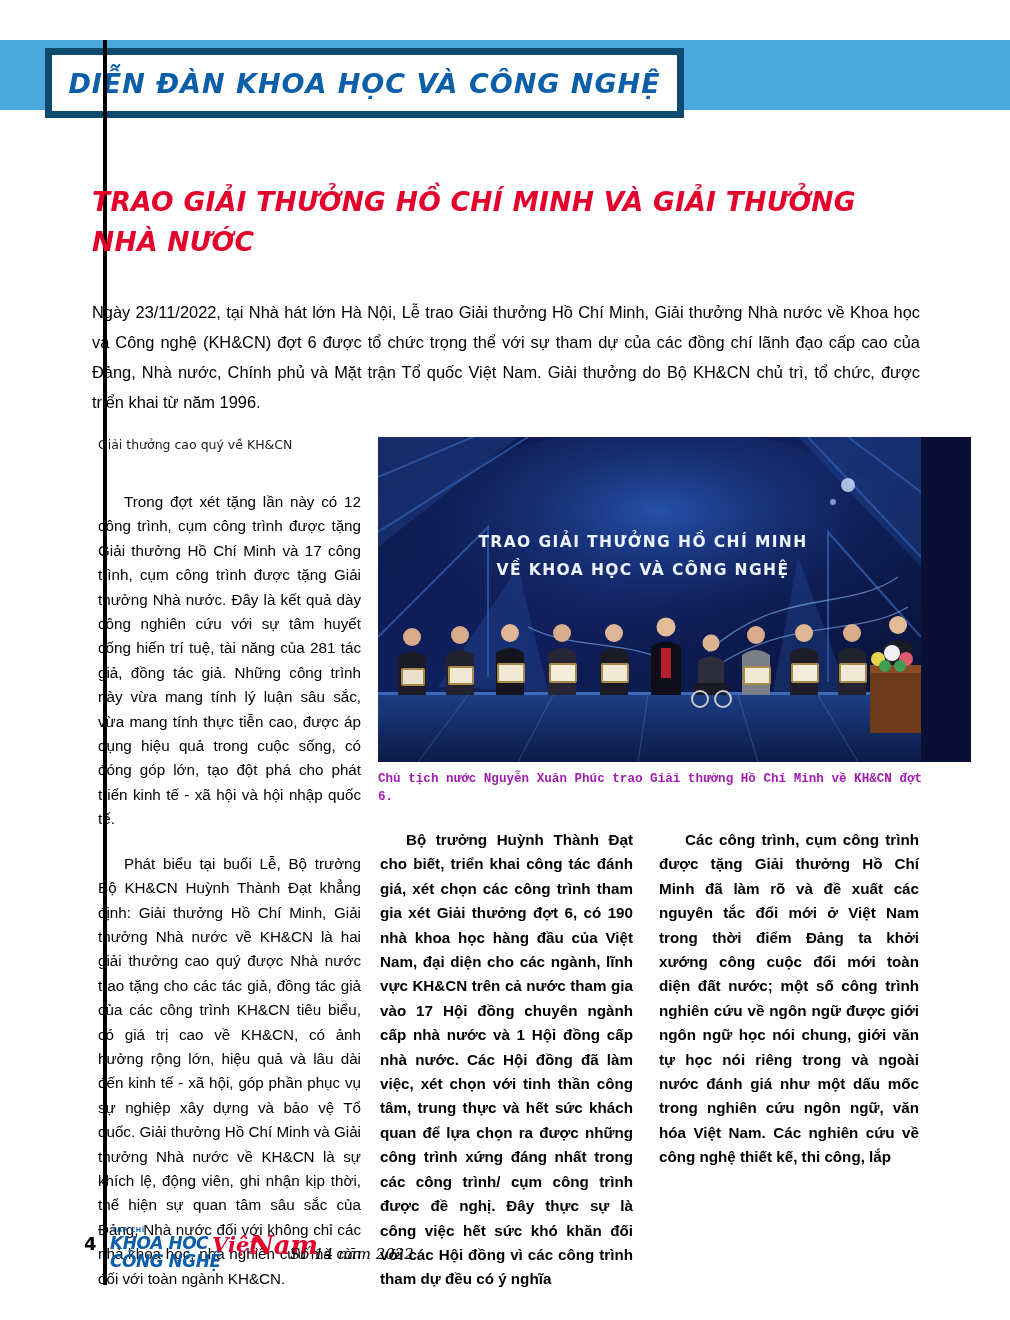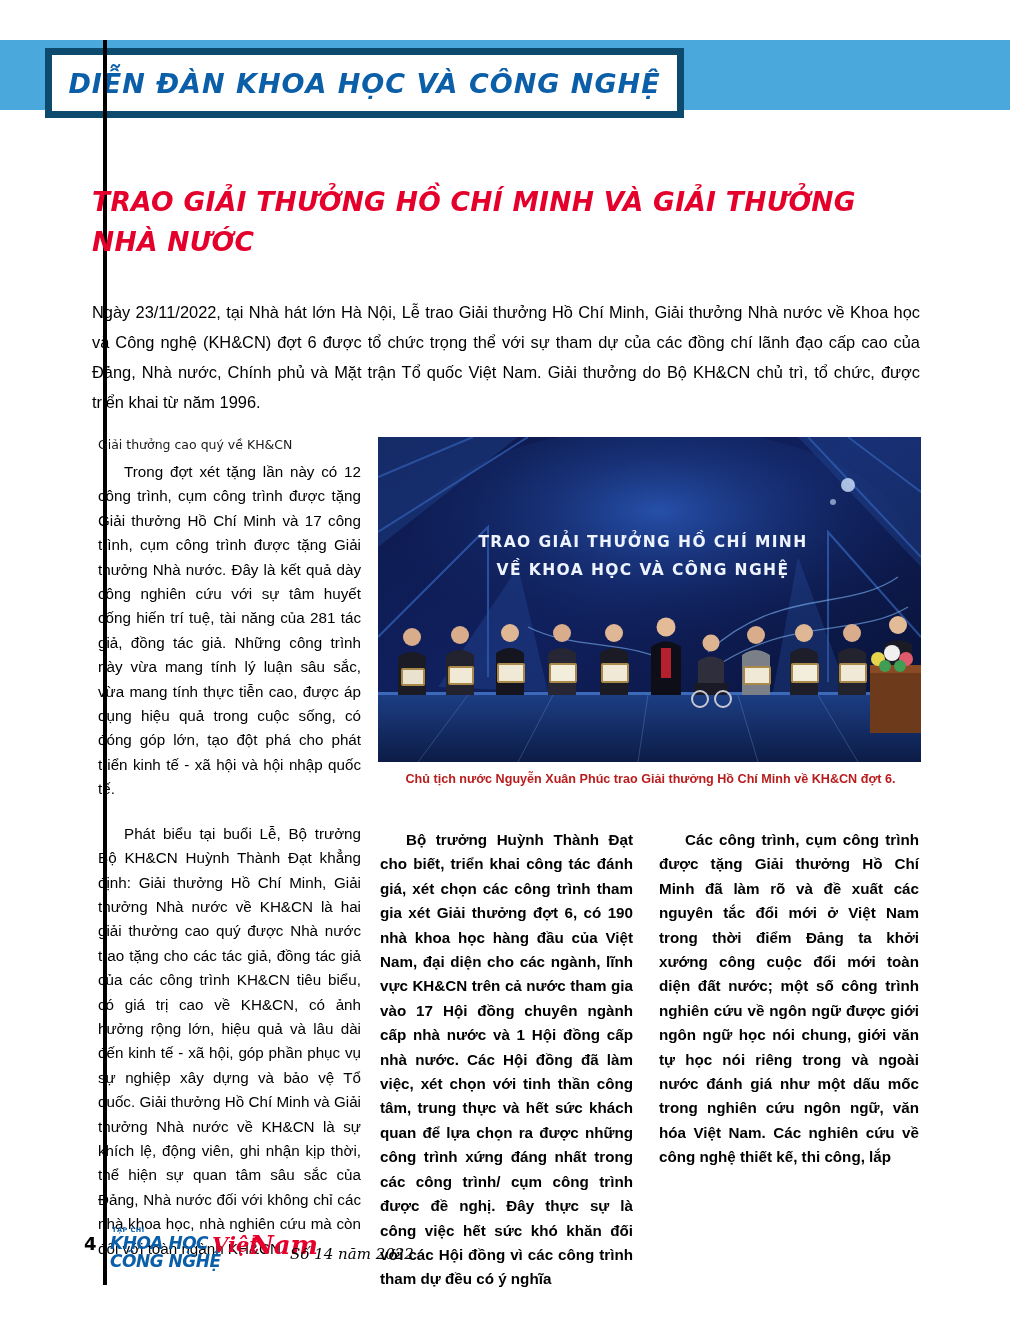--- a/index.html
+++ b/index.html
@@ -103,51 +103,50 @@
     top: 437px;
     width: 260px;
     font-family: "DejaVu Sans", sans-serif;
     font-weight: normal;
     font-size: 12.5px;
     color: #1a1a1a;
   }
   .col1 {
     position: absolute;
     left: 98px;
-    top: 460px;
+    top: 490px;
     width: 263px;
     font-size: 15.2px;
     line-height: 24.4px;
     text-align: justify;
   }
   .col1 p { margin: 0 0 0 0; text-indent: 26px; }
   .col1 p + p { margin-top: 20px; }
 
   
   .photo {
     position: absolute;
     left: 378px;
     top: 437px;
-    width: 543px;
+    width: 593px;
     height: 325px;
     overflow: hidden;
     background: #0a1033;
   }
   .photo svg { display: block; }
   .caption {
     position: absolute;
     left: 378px;
     top: 770px;
     width: 545px;
-    font-family: Liberation Sans, sans-serif;
+    font-family: Liberation Mono, monospace;
     font-weight: bold;
     font-size: 12.6px;
     line-height: 18px;
-    color: #b91c1c;
-    text-align: center;
+    color: #a21caf;
   }
 
   
   .col2 {
     position: absolute;
     left: 378px;
     top: 826px;
     width: 257px;
     font-size: 15.2px;
     line-height: 24.4px;

